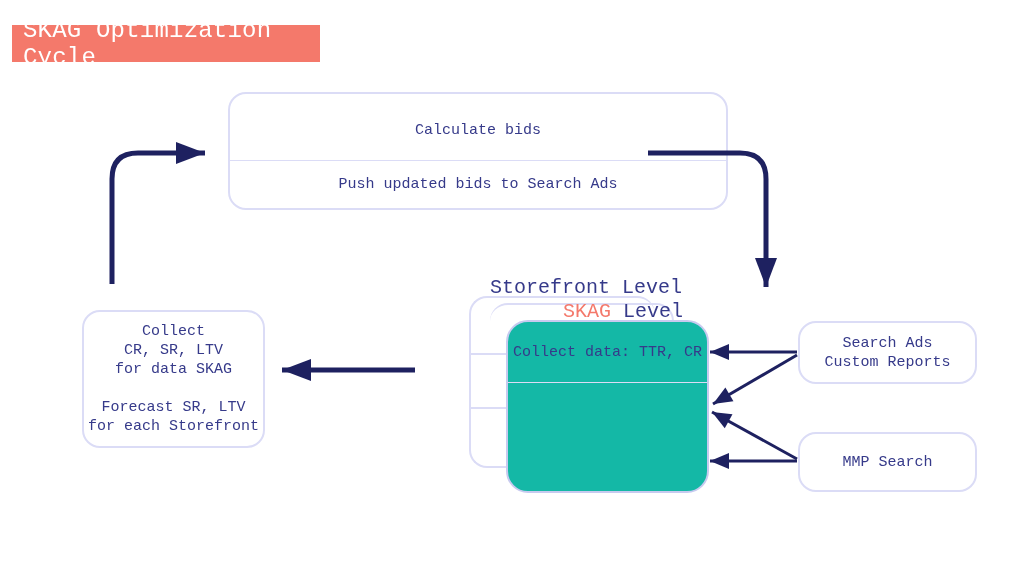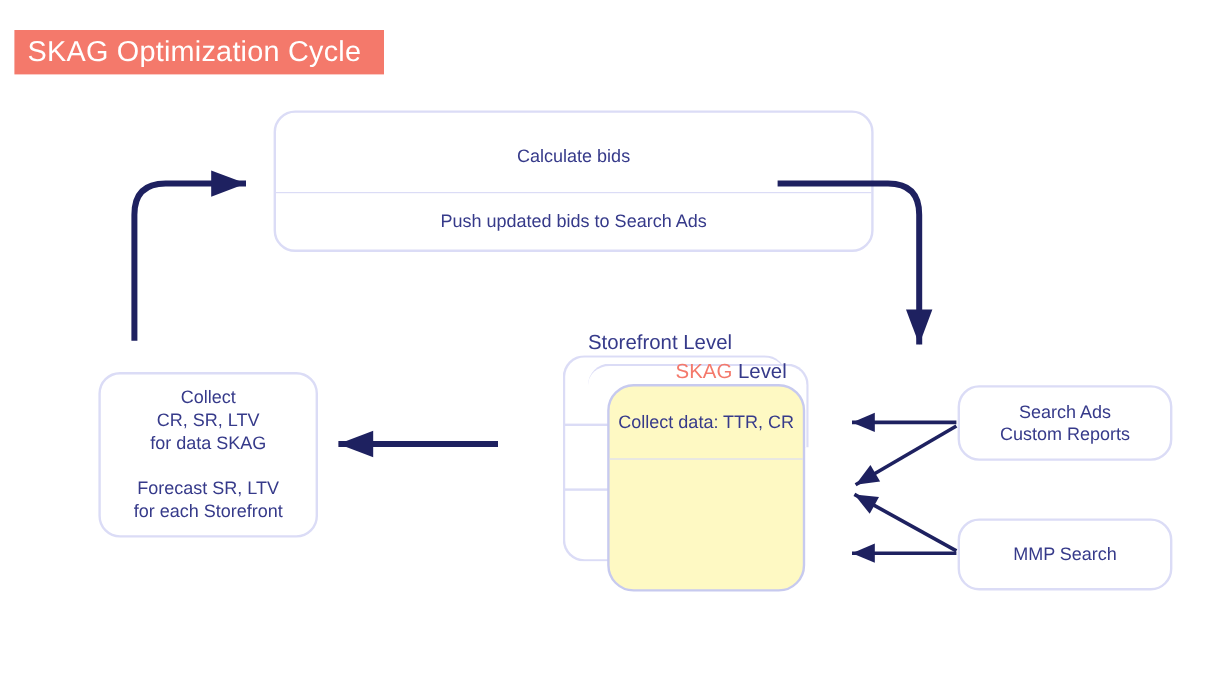--- a/index.html
+++ b/index.html
@@ -5,21 +5,21 @@
   :root{
     --accent-coral:#F4796B;
     --text-navy:#363A8A;
     --arrow-navy:#1E2160;
     --border-lavender:#DBDCF6;
     --border-lavender-strong:#C7CAEF;
   }
   html,body{margin:0;padding:0;background:#ffffff;}
   #canvas{
     position:relative;width:1024px;height:576px;background:#ffffff;overflow:hidden;
-    font-family:Liberation Sans, sans-serif;color:var(--text-navy);
+    font-family:Liberation Mono, monospace;color:var(--text-navy);
   }
   .abs{position:absolute;box-sizing:border-box;}
   
   .banner{
     left:12px;top:25px;width:308px;height:37px;background:var(--accent-coral);
     color:#ffffff;font-size:24px;display:flex;align-items:center;padding-left:11px;
     letter-spacing:0.2px;
   }
   
   .node{
@@ -45,31 +45,31 @@
     border:2px solid var(--border-lavender);border-right:none;
     border-radius:18px 18px 0 18px;
   }
   .stack-div{height:2px;background:var(--border-lavender);left:470px;width:88px;}
   .stack-mid{
     left:490px;top:303px;width:184px;height:70px;background:transparent;
     border-top:2px solid var(--border-lavender);border-right:2px solid var(--border-lavender);
     border-left:none;border-bottom:none;border-radius:18px 18px 0 0;
   }
   .stack-front{
-    left:506px;top:320px;width:165px;height:173px;background:#fef9c3;
+    left:506px;top:320px;width:203px;height:173px;background:#14b8a6;
     border:2.5px solid var(--border-lavender-strong);border-radius:22px;
     padding:0;justify-content:flex-start;gap:40px;
   }
   .stack-front .row{
     width:100%;display:flex;align-items:center;justify-content:center;box-sizing:border-box;
   }
   .stack-front .row1{height:61px;border-bottom:1.5px solid var(--border-lavender);}
   .stack-front .row2{height:52px;border-bottom:1.5px solid var(--border-lavender);}
   .stack-front .row3{flex:1;}
-  .lbl{font-size:17px;white-space:nowrap;}
+  .lbl{font-size:20px;white-space:nowrap;}
   .lbl-storefront{left:490px;top:276px;}
   .lbl-skag{left:563px;top:300px;}
   .lbl-skag .accent{color:var(--accent-coral);}
   
   .searchads{left:798px;top:321px;width:179px;height:63px;}
   .mmp{left:798px;top:432px;width:179px;height:60px;}
   
   .arrows{left:0;top:0;width:1024px;height:576px;pointer-events:none;}
   .arrow{stroke:var(--arrow-navy);fill:none;}
   .arrow.thick{stroke-width:5px;}

